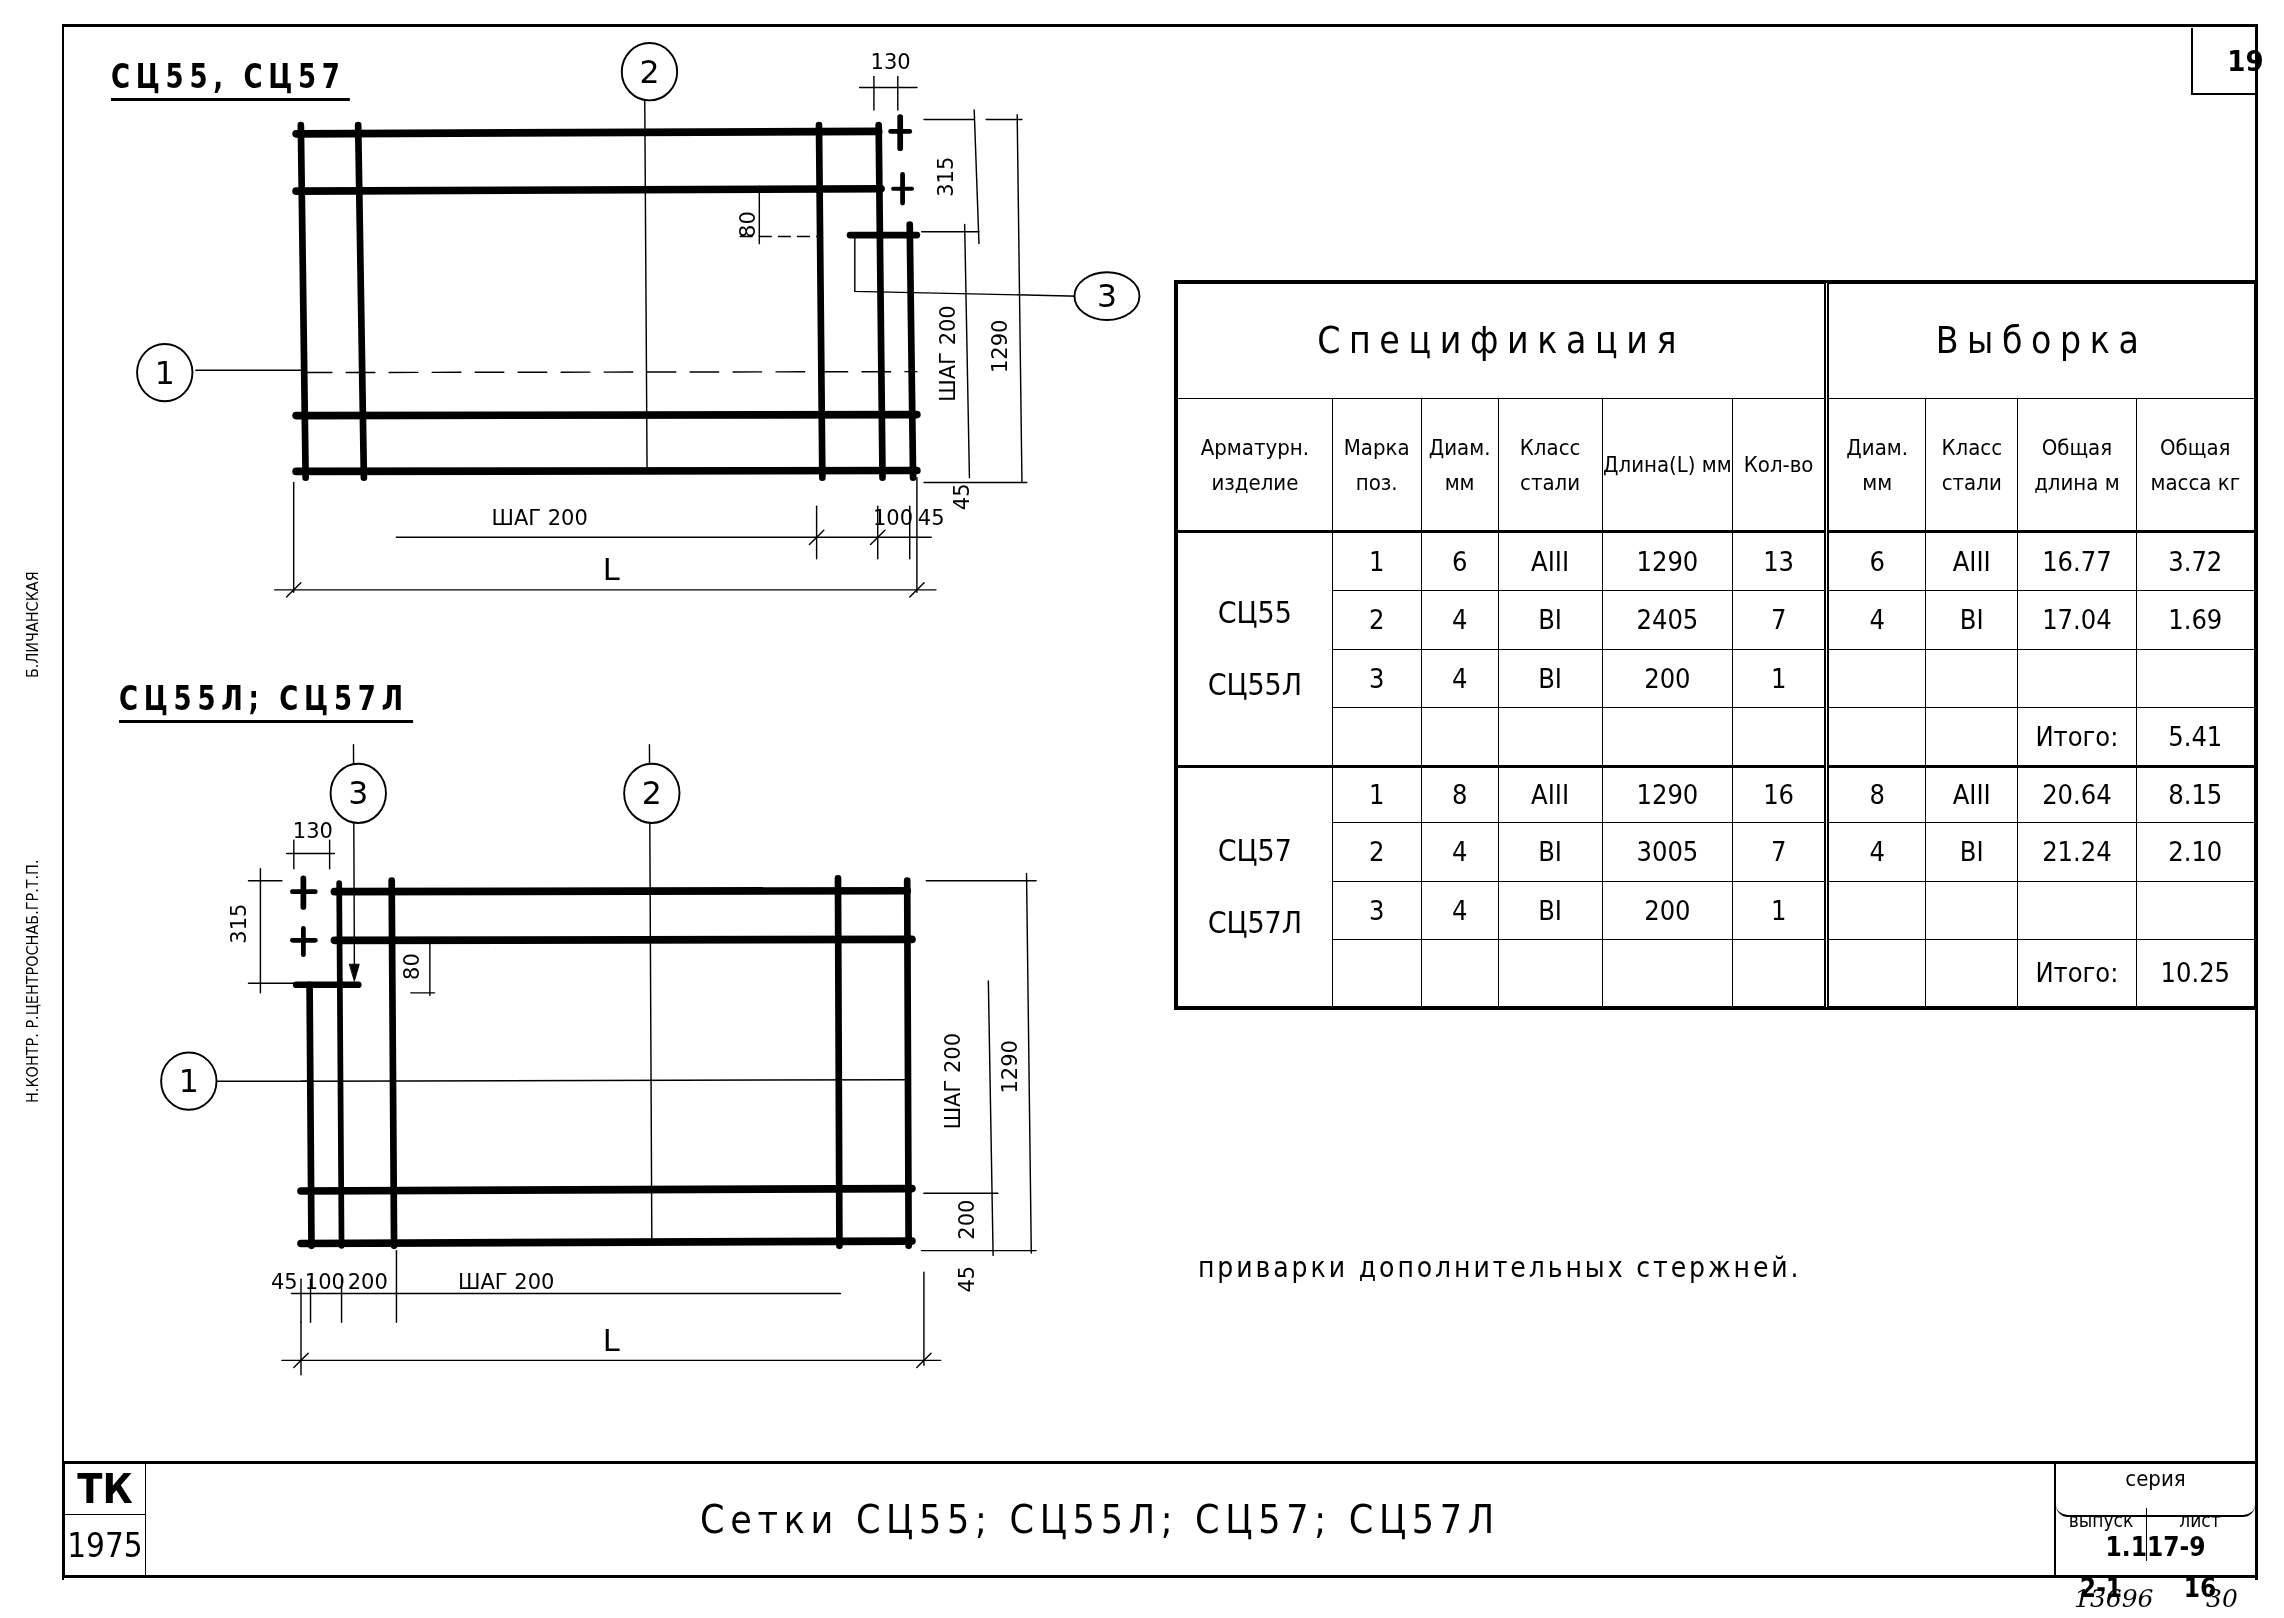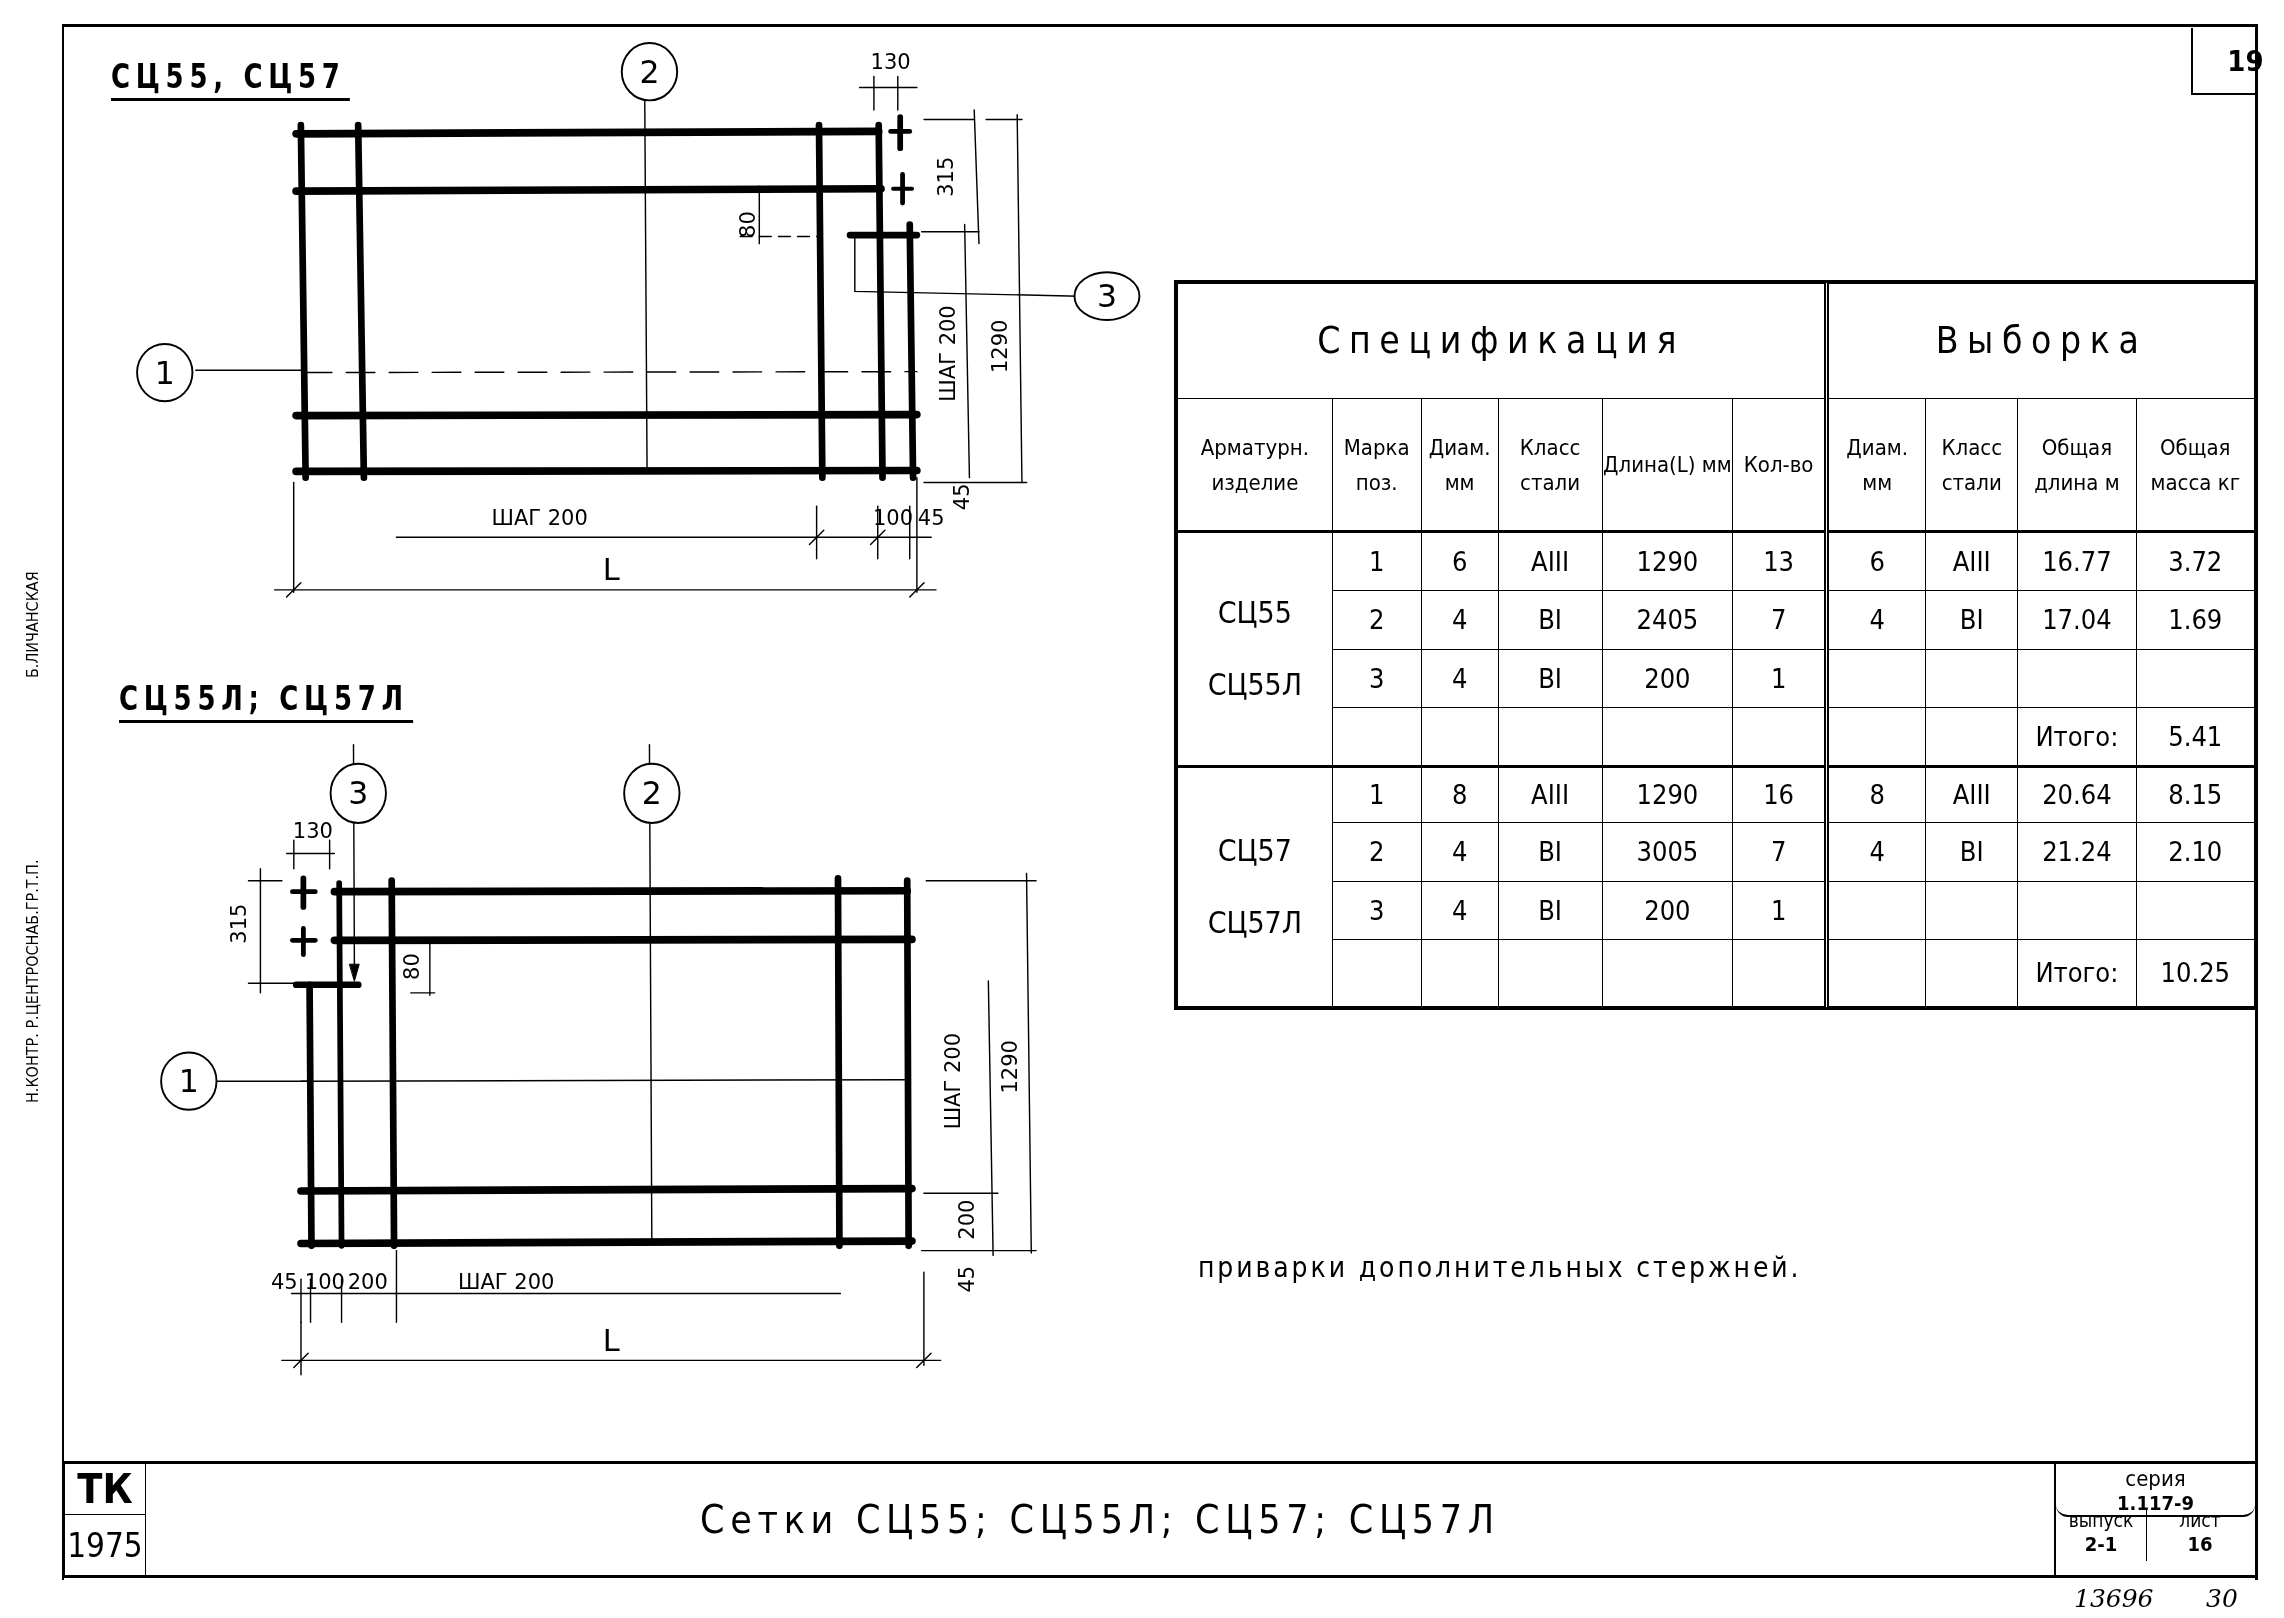--- a/index.html
+++ b/index.html
@@ -37,21 +37,21 @@
              font-size: 33px; text-align: center; line-height: 57px; }
   .tb-title { position: absolute; left: 81px; right: 201px; top: 0; bottom: 0; display: flex;
               align-items: center; justify-content: center; font-size: 39px; letter-spacing: 5.7px; }
   .series { position: absolute; right: 0; top: 0; width: 201px; height: 100%; border-left: 2.4px solid #000; box-sizing: border-box; }
   .series .s-top { position: absolute; left: 0; top: 0; width: 100%; height: 53px; border-bottom: 2.4px solid #000;
                    text-align: center; font-size: 22px; line-height: 24px; padding-top: 2.9px; box-sizing: border-box; border-radius: 12px; }
   .series .s-l, .series .s-r { position: absolute; top: 44px; height: 53px; text-align: center;
                                font-size: 19px; line-height: 24px; box-sizing: border-box; }
   .series .s-l { left: 0; width: 91px; border-right: 1.9px solid #000; }
   .series .s-r { left: 91px; width: 106px; }
-  .series .v { font-size: 20px; font-weight: bold; }
+  .series .v { font-size: 26px; font-weight: bold; margin-top: 44px; }
   .archive { position: absolute; top: 1584px; font-size: 25px; font-style: italic; font-family: "DejaVu Serif", serif; }
   .margin-text { position: absolute; font-size: 16px; transform: rotate(-90deg); transform-origin: left top; white-space: nowrap; }
   svg text { font-family: "DejaVu Sans", sans-serif; }
 </style>
 </head>
 <body>
 
 <div class="frame"></div>
 <div class="page-box">19</div>
 

